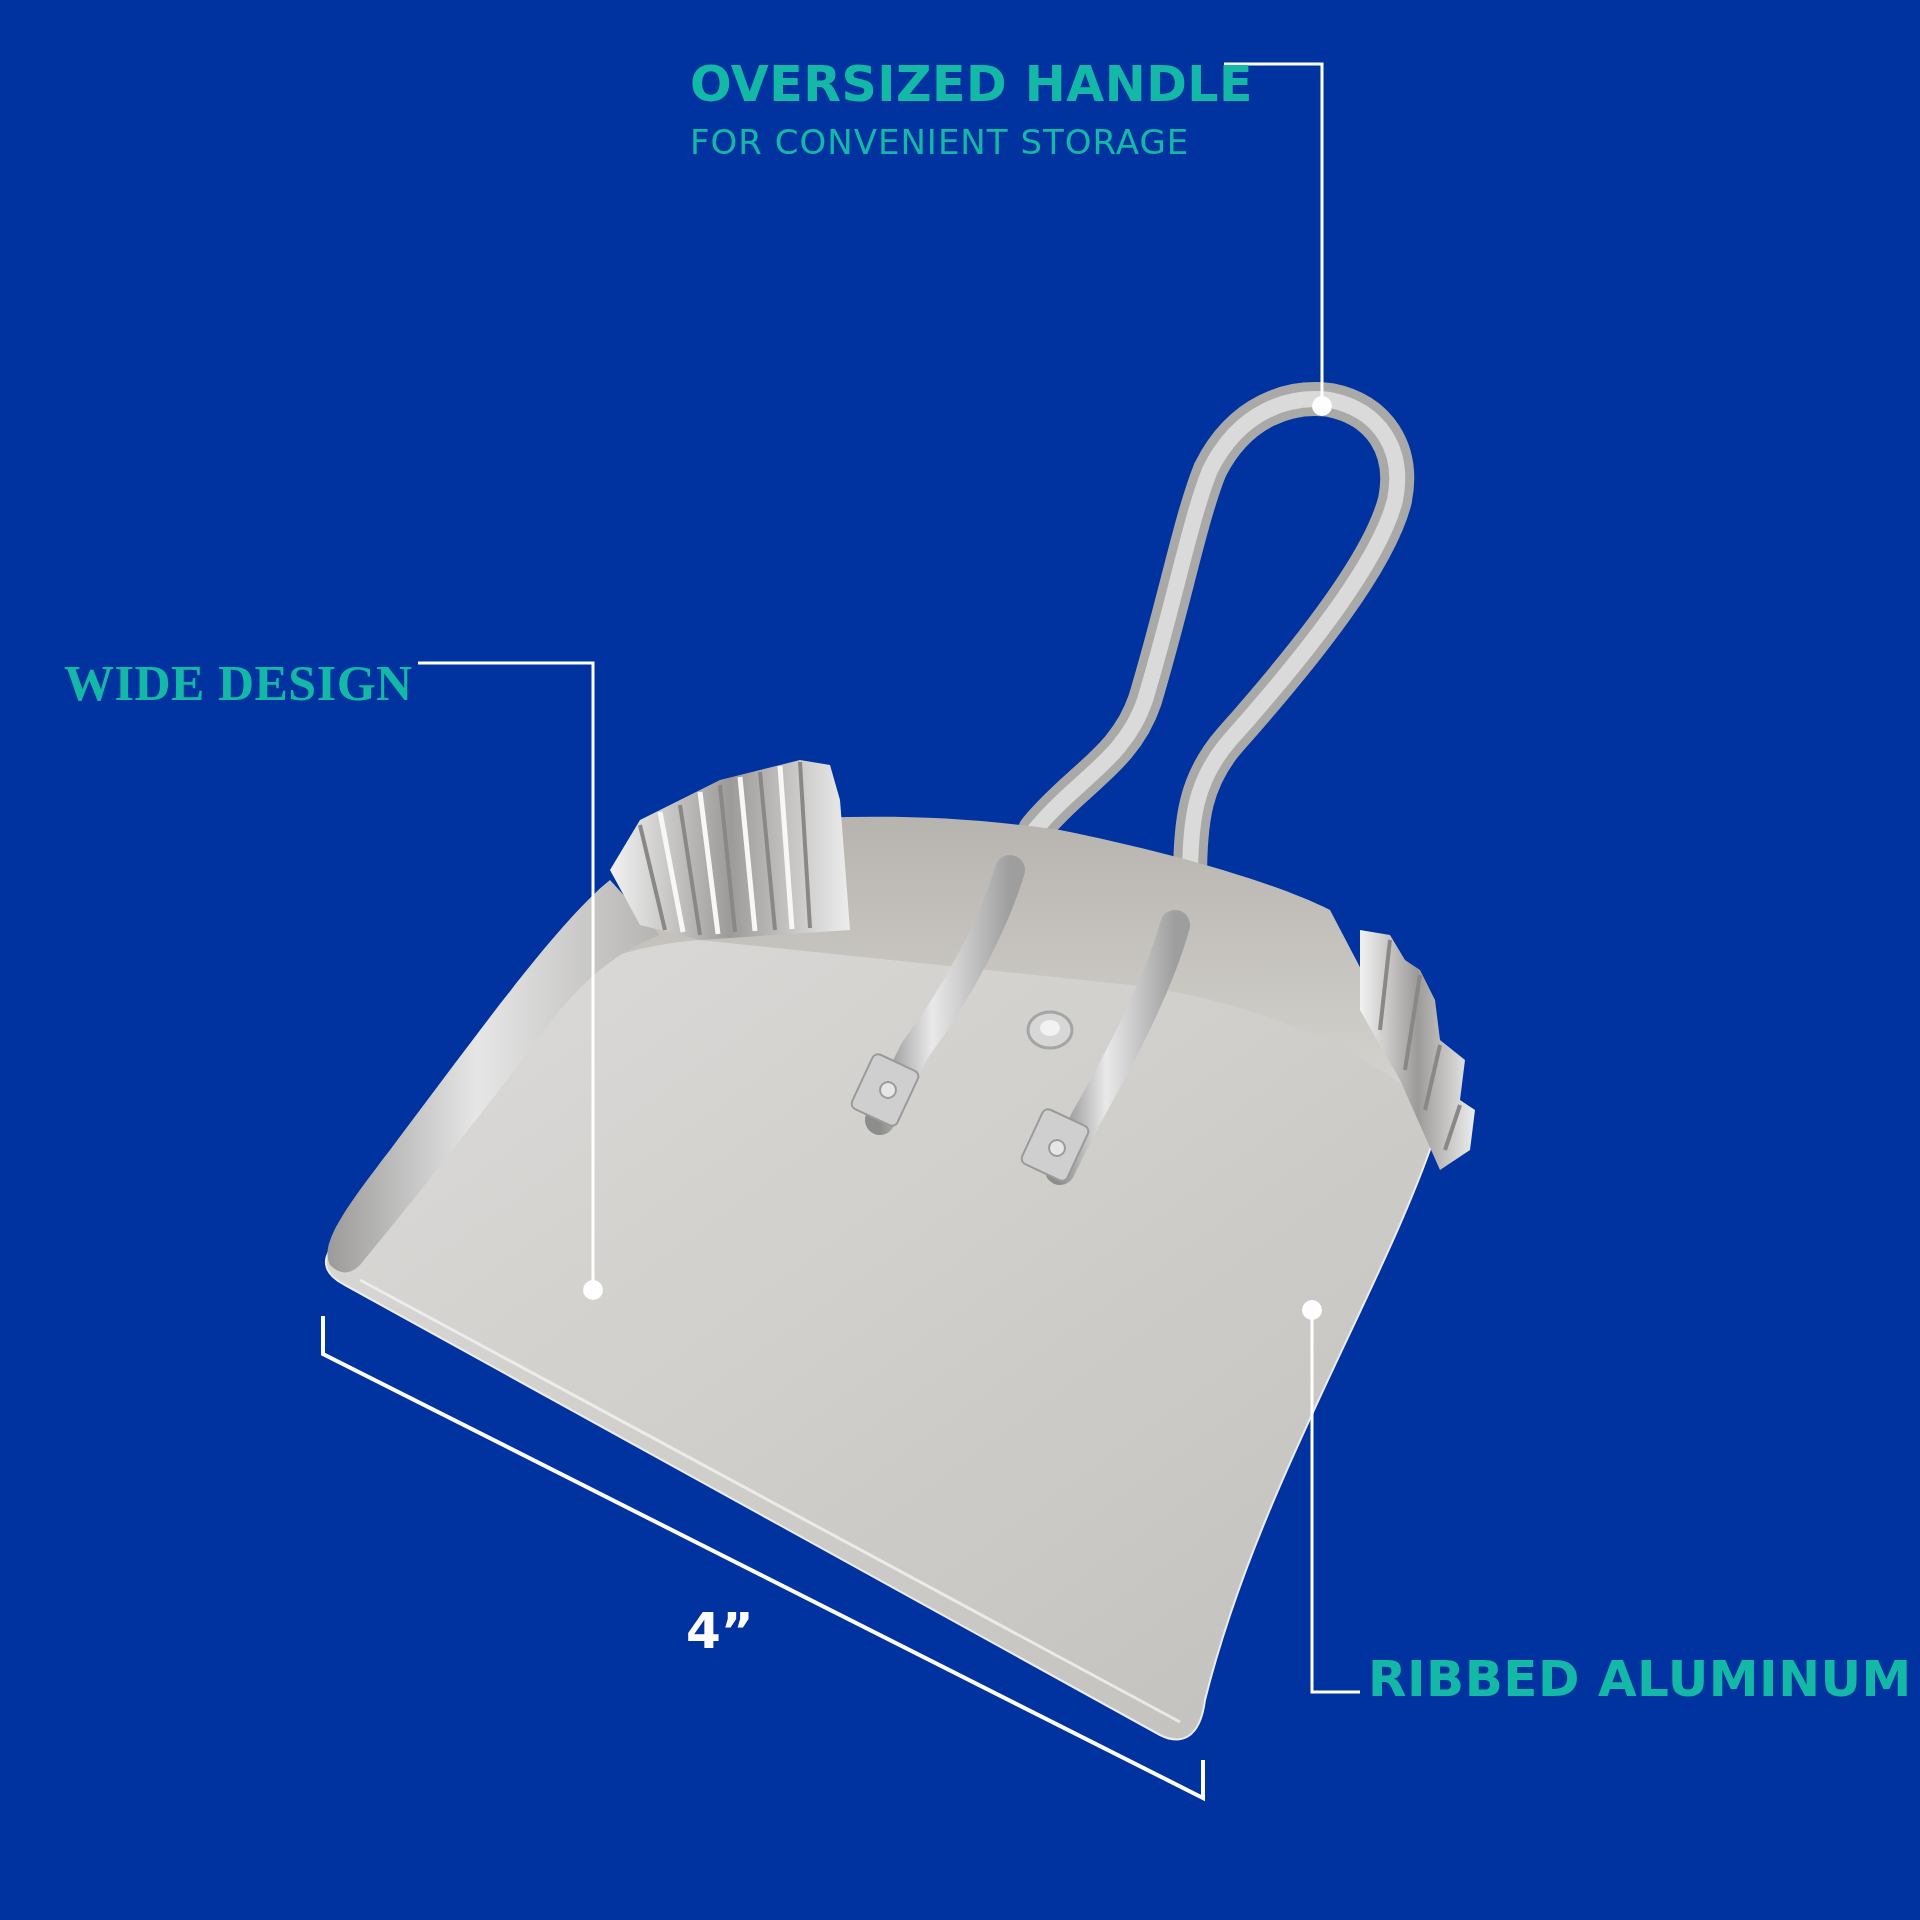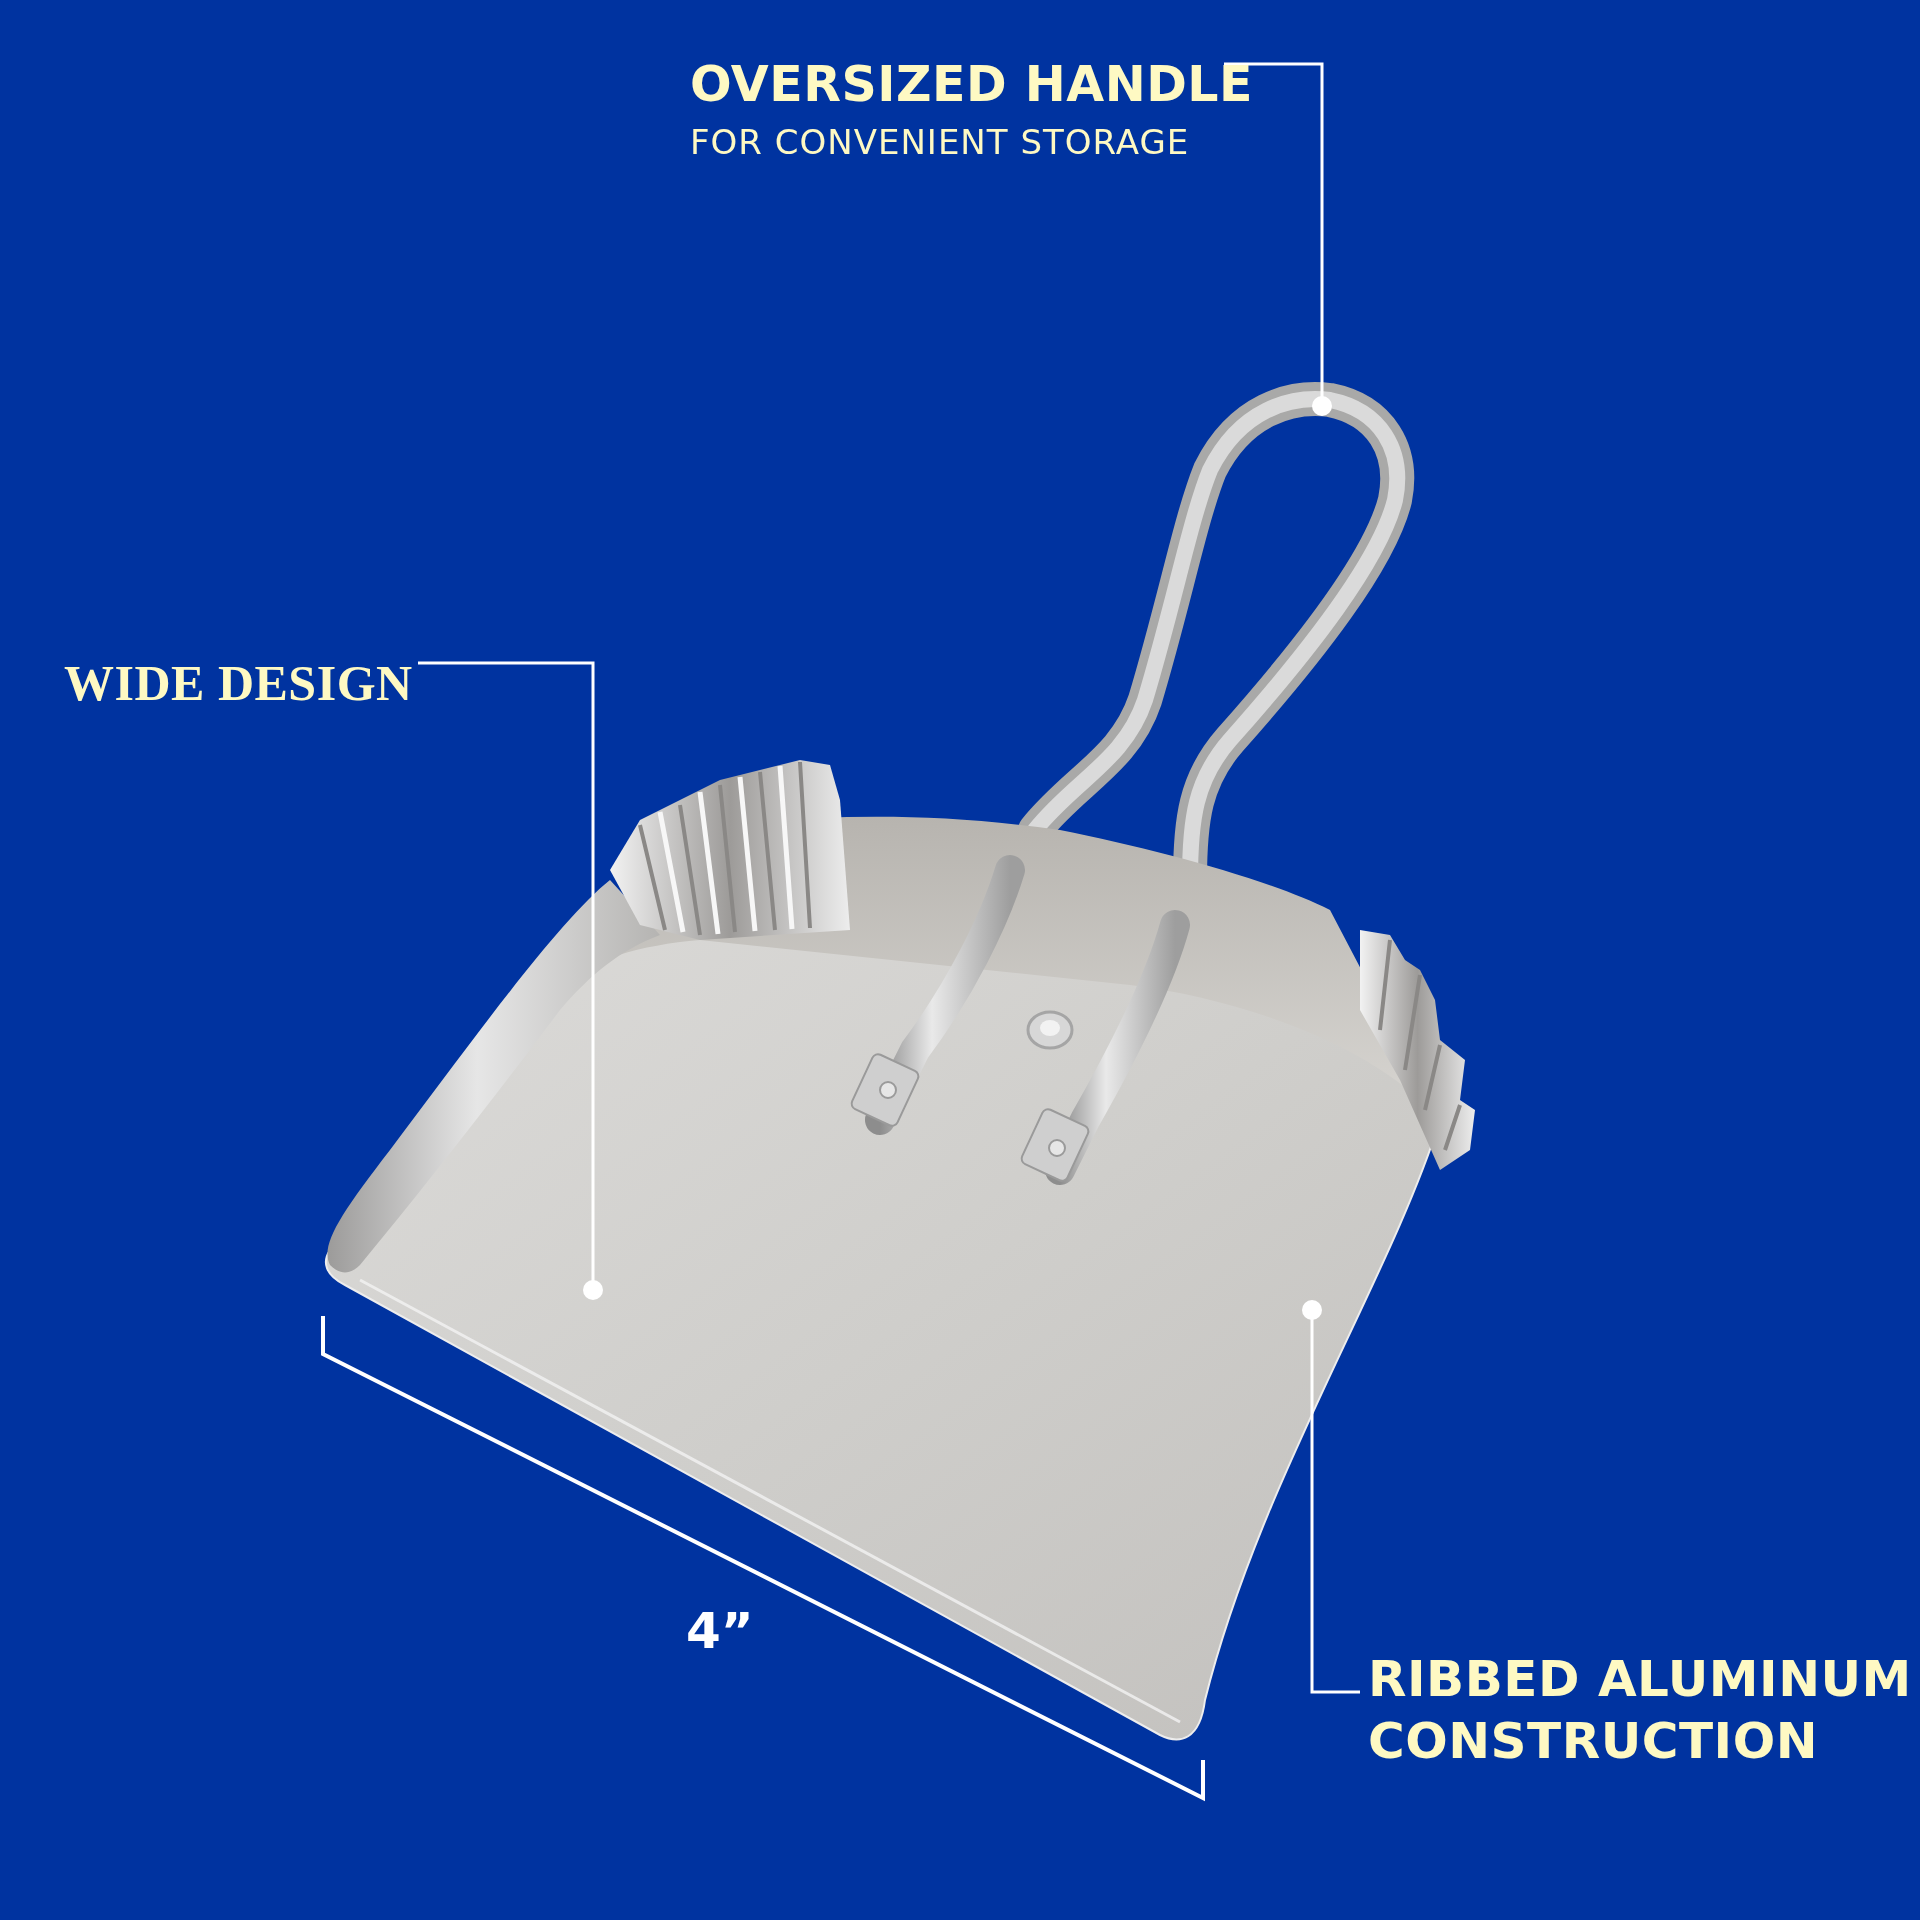--- a/index.html
+++ b/index.html
@@ -1,19 +1,19 @@
 <!DOCTYPE html>
 <html><head>
 <meta charset="utf-8">
 <style>
   html, body { margin: 0; padding: 0; }
   body { width: 1920px; height: 1920px; overflow: hidden; background: #0033A0; position: relative; font-family: "DejaVu Sans", "Liberation Sans", sans-serif; }
   .stage { position: absolute; left: 0; top: 0; width: 1920px; height: 1920px; }
   svg.art { position: absolute; left: 0; top: 0; }
-  .callout { position: absolute; color: #fef9c3; text-transform: uppercase; }
+  .callout { position: absolute; color: #14b8a6; text-transform: uppercase; }
   .callout .title { font-weight: bold; font-size: 50px; line-height: 58px; letter-spacing: 0.5px; white-space: nowrap; }
   .callout .sub { font-weight: normal; font-size: 34px; line-height: 56px; letter-spacing: 1px; white-space: nowrap; }
   #c-handle { left: 690px; top: 56px; }
   #c-handle .title { font-size: 49px; }
   #c-wide { left: 64px; top: 654px; font-family: Liberation Serif, serif; }
   #c-ribbed { left: 1368px; top: 1648px; }
   #c-ribbed .title { line-height: 62px; }
   .dim-label { position: absolute; left: 686px; top: 1602px; color: #fff; font-weight: bold; font-size: 50px; }
 </style>
 </head>
@@ -102,17 +102,16 @@
     <div class="title">OVERSIZED HANDLE</div>
     <div class="sub">FOR CONVENIENT STORAGE</div>
   </div>
 
   <div class="callout" id="c-wide">
     <div class="title">WIDE DESIGN</div>
   </div>
 
   <div class="callout" id="c-ribbed">
     <div class="title">RIBBED ALUMINUM</div>
-    <div class="title">CONSTRUCTION</div>
   </div>
 
   <div class="dim-label">4”</div>
 </div>
 
 </body></html>

